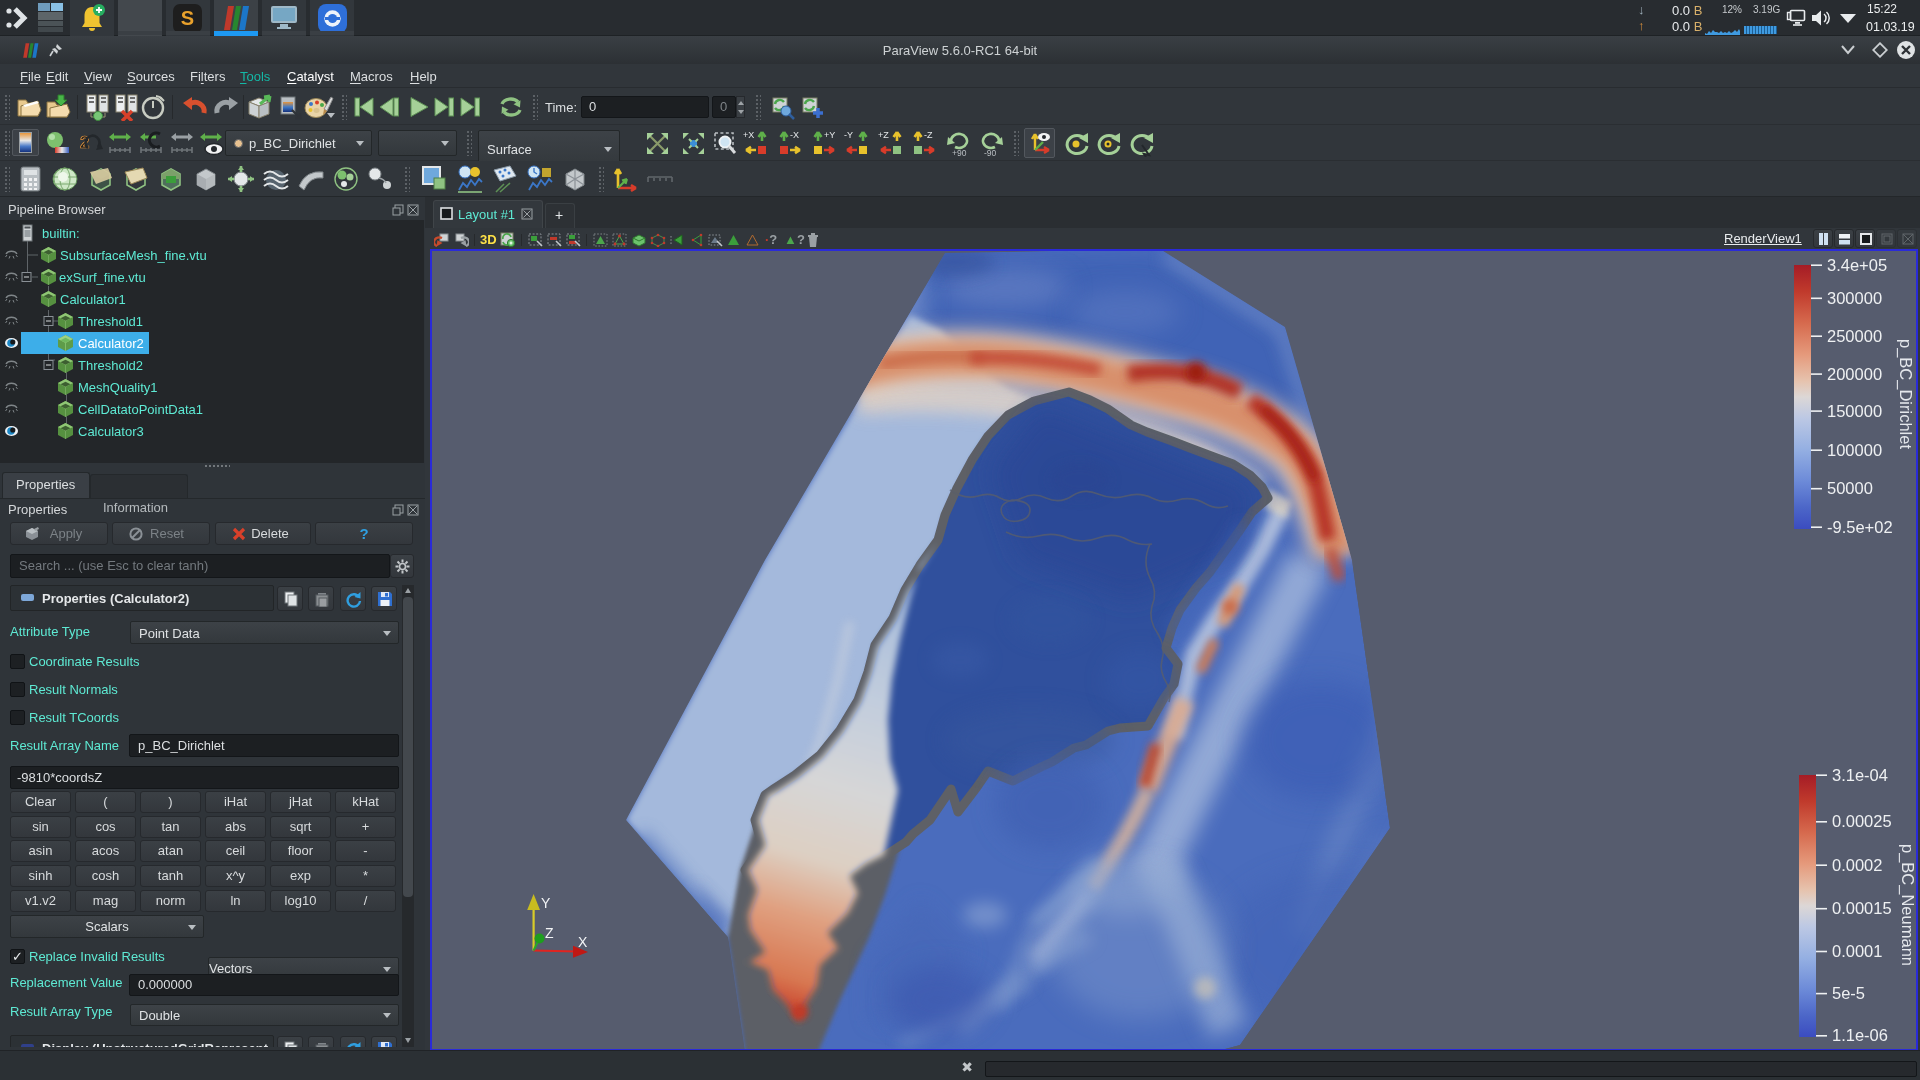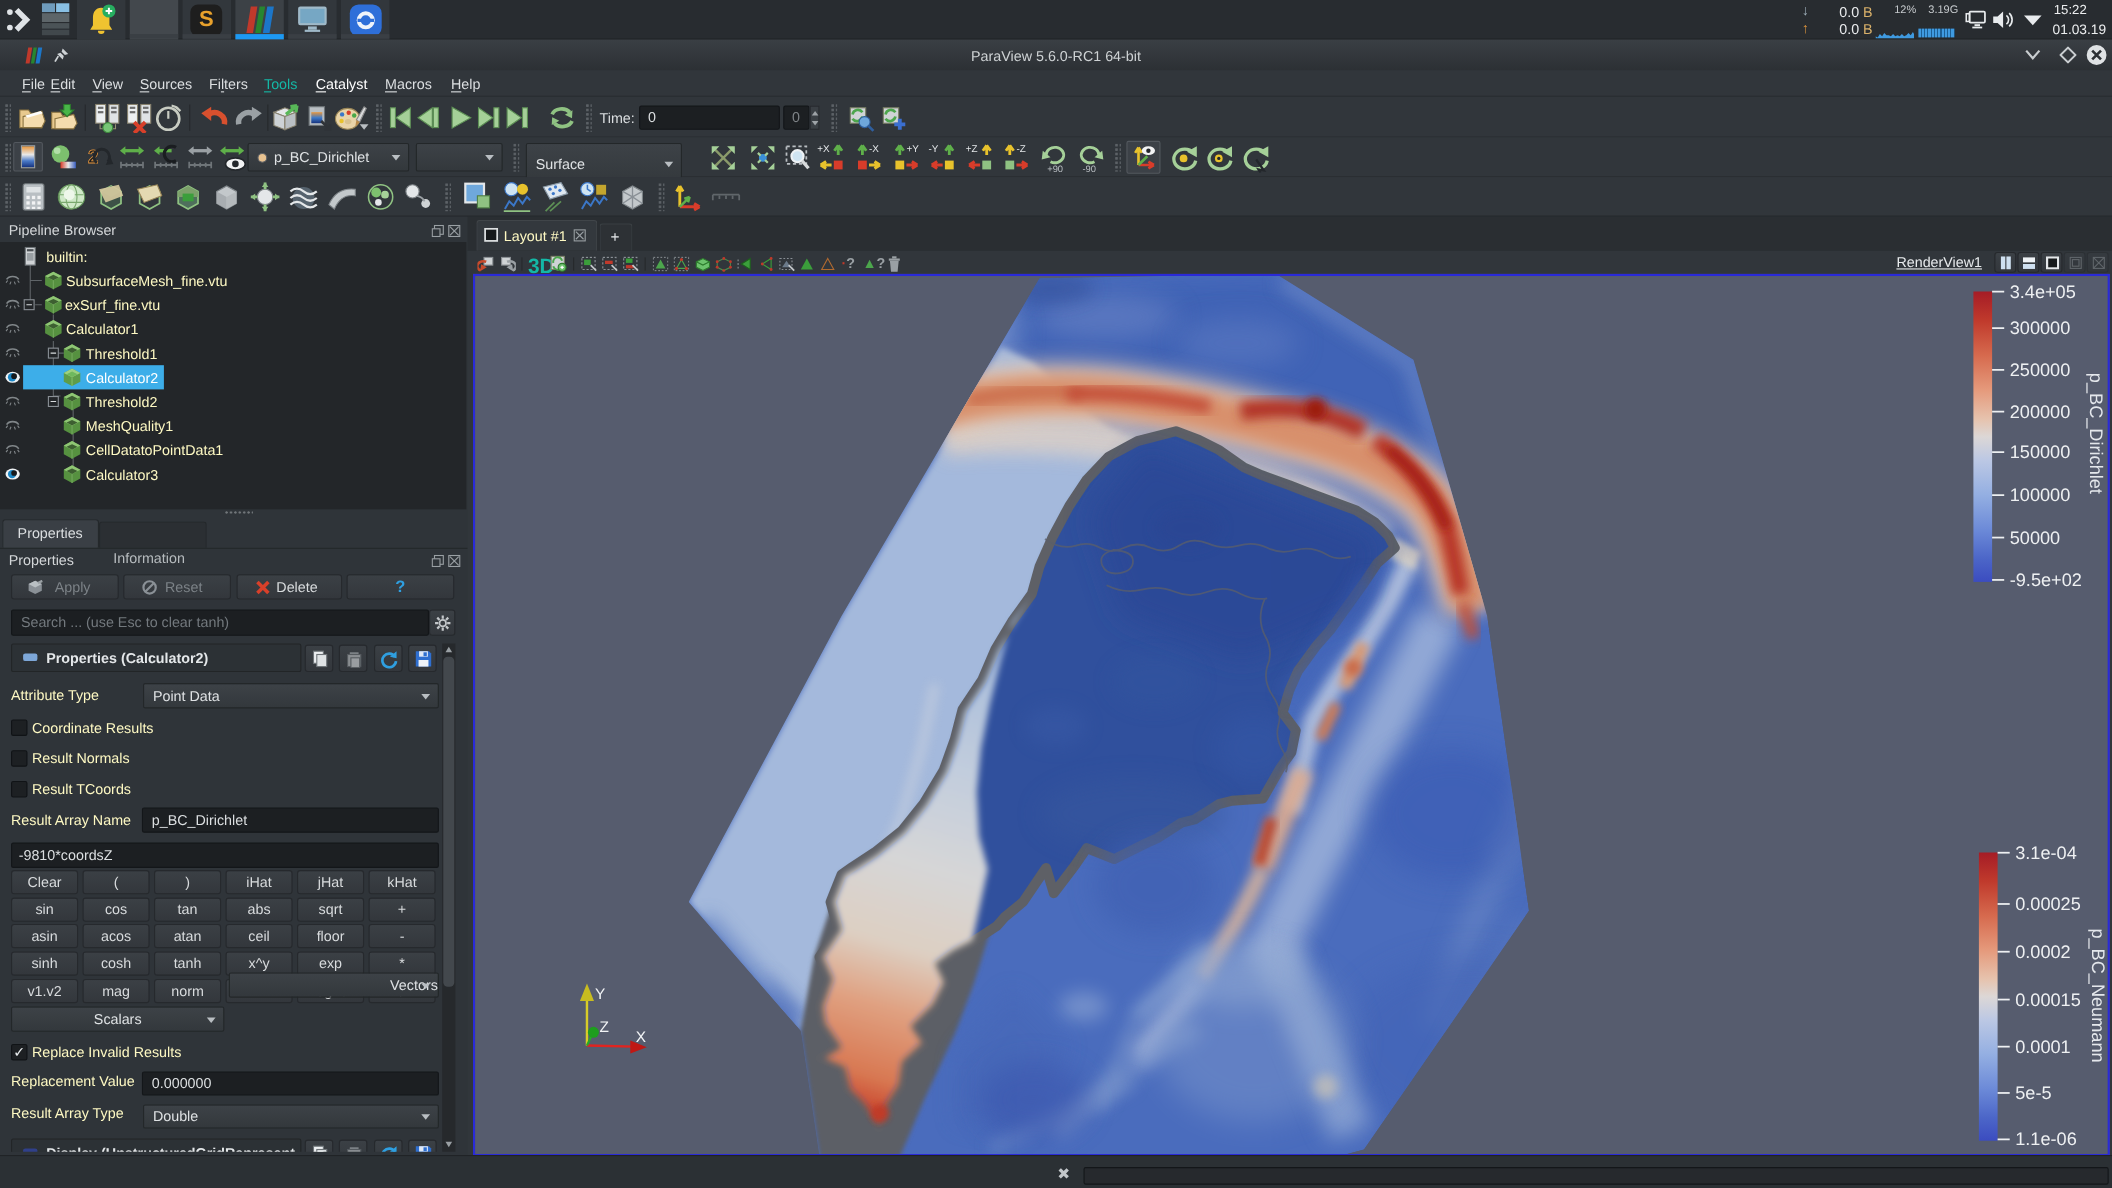--- a/index.html
+++ b/index.html
@@ -1,17 +1,17 @@
 <!DOCTYPE html>
 <html><head><meta charset="utf-8">
 <style>
 *{margin:0;padding:0;box-sizing:border-box}
 html,body{width:1920px;height:1080px;overflow:hidden;background:#31363b;font-family:"Liberation Sans",sans-serif;}
 .abs{position:absolute}
-.txt{position:absolute;color:#fef9c3;font-size:13px;white-space:nowrap}
+.txt{position:absolute;color:#5eead4;font-size:13px;white-space:nowrap}
 .combo{position:absolute;background:linear-gradient(#3d4247,#33383c);border:1px solid #232729;border-radius:2px;color:#dfe2e4;font-size:13px}
 .combo .cv{position:absolute;left:8px;top:50%;transform:translateY(-50%)}
 .caret{position:absolute;right:7px;top:50%;margin-top:-2px;width:0;height:0;border-left:4px solid transparent;border-right:4px solid transparent;border-top:5px solid #b9bec2}
 .btn{position:absolute;background:linear-gradient(#3b4045,#33373c);border:1px solid #26292d;border-radius:3px;color:#d8dbdd;font-size:13px;text-align:center}
 .field{position:absolute;background:#1c1f22;border:1px solid #131619;border-radius:2px;color:#dcdfe1;font-size:13px}
 .grip{position:absolute;width:6px;background-image:radial-gradient(circle,#5c6166 1.1px,transparent 1.3px);background-size:4px 4px;background-position:0 0}
 .vsep{position:absolute;width:1px;background:#26292c}
 .chk{position:absolute;width:15px;height:15px;background:#1d2023;border:1px solid #101316;border-radius:2px}
 .ic{position:absolute}
 .menu u{text-decoration:underline;text-underline-offset:2px}
@@ -824,21 +824,21 @@
 <div class="btn" style="left:270px;top:865px;width:61px;height:22px;line-height:20px">exp</div>
 <div class="btn" style="left:335px;top:865px;width:61px;height:22px;line-height:20px">*</div>
 <div class="btn" style="left:10px;top:890px;width:61px;height:22px;line-height:20px">v1.v2</div>
 <div class="btn" style="left:75px;top:890px;width:61px;height:22px;line-height:20px">mag</div>
 <div class="btn" style="left:140px;top:890px;width:61px;height:22px;line-height:20px">norm</div>
 <div class="btn" style="left:205px;top:890px;width:61px;height:22px;line-height:20px">ln</div>
 <div class="btn" style="left:270px;top:890px;width:61px;height:22px;line-height:20px">log10</div>
 <div class="btn" style="left:335px;top:890px;width:61px;height:22px;line-height:20px">/</div>
 </div>
   <div class="combo" style="left:10px;top:915px;width:194px;height:23px;text-align:center"><span style="line-height:21px">Scalars</span><span class="caret"></span></div>
-  <div class="combo" style="left:208px;top:884px;width:191px;height:23px;text-align:right"><span style="line-height:21px">Vectors</span><span class="caret"></span></div>
+  <div class="combo" style="left:208px;top:957px;width:191px;height:23px;text-align:left"><span style="line-height:21px">Vectors</span><span class="caret"></span></div>
   <div class="chk" style="left:10px;top:949px;color:#e8ebed;font-size:13px;text-align:center;line-height:14px">✓</div>
   <div class="txt" style="left:29px;top:949px">Replace Invalid Results</div>
   <div class="txt" style="left:10px;top:975px">Replacement Value</div>
   <div class="field" style="left:129px;top:974px;width:270px;height:22px;line-height:20px;padding-left:8px">0.000000</div>
   <div class="txt" style="left:10px;top:1004px">Result Array Type</div>
   <div class="combo" style="left:130px;top:1004px;width:269px;height:22px">
         <span class="cv">Double</span>
         <span class="caret"></span>
       </div>
 
@@ -896,21 +896,21 @@
         <rect x="6" y="1" width="8" height="7" fill="#cfd3d5" stroke="#8a8f93"></rect>
         <path d="M3 13 a5 4 0 0 1 5 -8" fill="none" stroke="#c74a2c" stroke-width="2.4"></path>
         <path d="M1 8 L8 8 L4 13 Z" fill="#c74a2c" transform="rotate(150 4.5 10)"></path>
       </svg>
   <svg class="ic" style="left:454px;top:233px" width="15" height="14" viewBox="0 0 15 14">
         <rect x="2" y="1" width="8" height="7" fill="#cfd3d5" stroke="#8a8f93"></rect>
         <path d="M12 13 a5 4 0 0 0 -5 -8" fill="none" stroke="#9aa0a4" stroke-width="2.4"></path>
         <path d="M14 8 L7 8 L11 13 Z" fill="#9aa0a4" transform="rotate(-150 10.5 10)"></path>
       </svg>
   <div class="vsep" style="left:474px;top:234px;height:12px"></div>
-  <div class="txt" style="left:480px;top:232px;font-size:19px;font-weight:bold;color:#14b8a6">3D</div>
+  <div class="txt" style="left:480px;top:232px;font-size:13px;font-weight:bold;color:#fde047">3D</div>
   <svg class="ic" style="left:500px;top:232px" width="16" height="16" viewBox="0 0 16 16">
         <rect x="1" y="1" width="12" height="12" fill="#cfd3d5" stroke="#7a7f64"></rect>
         <path d="M3 7 a4 4 0 0 1 8 -2 M11 8 a4 4 0 0 1 -8 2" stroke="#4ca64c" stroke-width="1.8" fill="none"></path>
         <circle cx="11" cy="11" r="3.6" fill="#6cc26c" stroke="#2c7a2c"></circle>
         <path d="M9.5 11 h3 M11 9.5 v3" stroke="#fff" stroke-width="1.2"></path>
       </svg>
   <div class="vsep" style="left:521px;top:234px;height:12px"></div>
   <svg class="ic" style="left:528px;top:233px" width="15" height="14" viewBox="0 0 15 14">
         <rect x="1" y="1" width="12" height="11" fill="none" stroke="#8a9096" stroke-dasharray="2 1.6"></rect>
         <rect x="3" y="3" width="6" height="5" fill="#3b9e3b"></rect>

